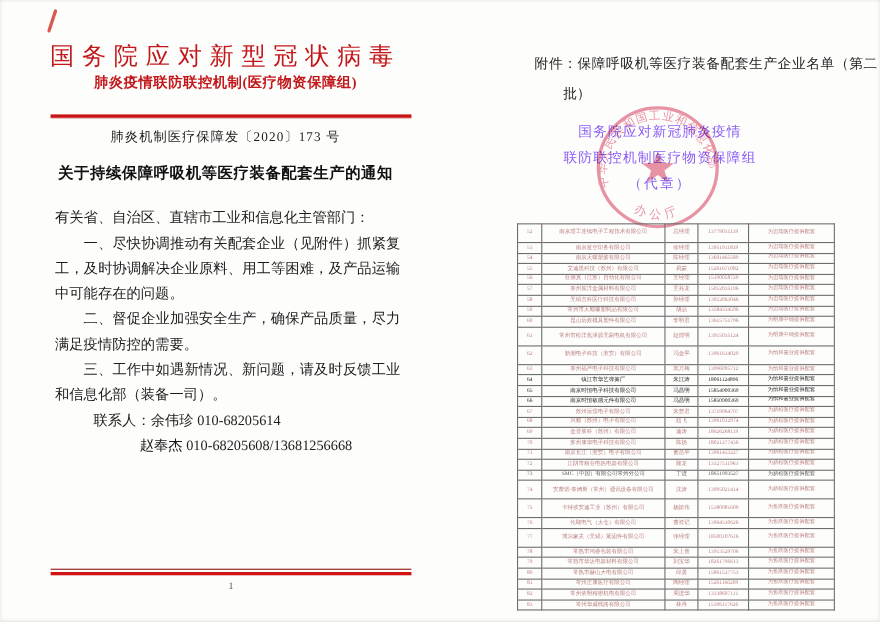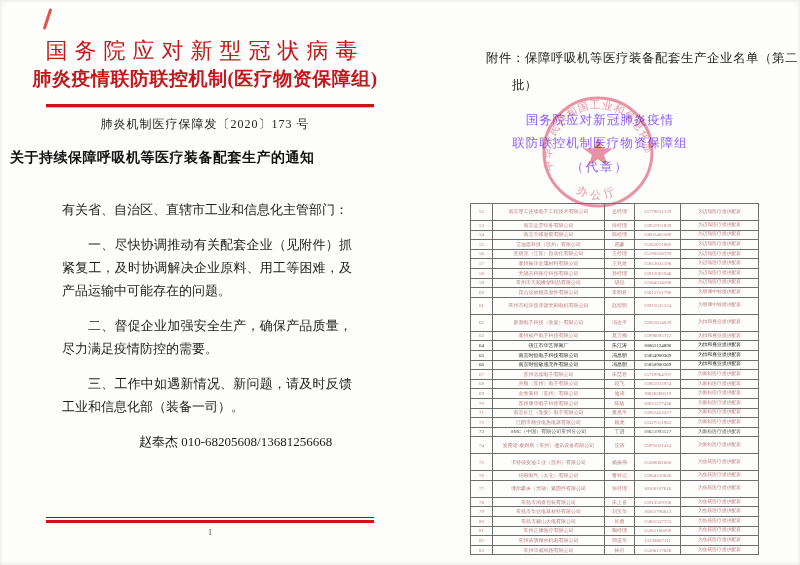--- a/index.html
+++ b/index.html
@@ -8,26 +8,26 @@
     background:#fdfdfc;overflow:hidden;
     font-family:"Liberation Serif","DejaVu Serif",serif;
     box-shadow:inset 0 0 4px rgba(0,0,0,.12);
   }
   .abs{position:absolute;}
   
   .pen-mark{left:46px;top:8px;width:3px;height:22px;background:#d23a2e;transform:rotate(18deg);border-radius:2px;opacity:.85;}
   .lh1{left:10px;top:36px;width:390px;text-align:center;color:#c2181b;font-weight:normal;
        font-size:22px;letter-spacing:7px;white-space:nowrap;}
   .lh2{left:10px;top:66px;width:390px;text-align:center;color:#c2181b;font-weight:bold;
-       font-size:19px;letter-spacing:.5px;white-space:nowrap;}
+       font-size:13px;letter-spacing:.5px;white-space:nowrap;}
   .red-rule{left:46px;top:104px;width:328px;height:3px;background:#c81414;box-shadow:0 1px 0 #e9b3ae;}
   .doc-num{left:10px;top:116px;width:390px;text-align:center;color:#1e1e1e;font-size:12px;letter-spacing:1px;}
-  .doc-title{left:10px;top:149px;width:390px;color:#111;font-size:14px;font-weight:bold;letter-spacing:.5px;}
+  .doc-title{left:10px;top:149px;width:390px;text-align:center;color:#111;font-size:14px;font-weight:bold;letter-spacing:.5px;}
   .notice-body{left:50px;top:186px;width:314px;color:#1c1c1c;font-size:13px;line-height:23px;text-align:justify;}
-  .notice-body p{margin:12px;}
+  .notice-body p{margin:0;}
   .notice-body p.ind{text-indent:26px;}
   .notice-body p.c1{padding-left:35px;}
   .notice-body p.c2{padding-left:77px;}
   .foot-rule-a{left:46px;top:517px;width:328px;height:1px;background:#8f1410;}
   .foot-rule-b{left:46px;top:520px;width:328px;height:3px;background:#d01414;}
   .page-num{left:110px;top:527px;width:200px;text-align:center;color:#555;font-size:9px;}
   
   .attach1{left:470px;top:50px;width:290px;color:#222;font-size:12.5px;letter-spacing:.5px;white-space:nowrap;padding-left:16px;}
   .attach2{left:512px;top:77px;color:#222;font-size:12.5px;}
   .sig{left:450px;width:300px;text-align:center;color:#8b5cf6;font-size:12.5px;letter-spacing:1px;}
@@ -60,20 +60,21 @@
   <div class="abs red-rule"></div>
 
   <div class="abs doc-num">肺炎机制医疗保障发〔2020〕173 号</div>
   <div class="abs doc-title">关于持续保障呼吸机等医疗装备配套生产的通知</div>
 
   <div class="abs notice-body">
       <p class="">有关省、自治区、直辖市工业和信息化主管部门：</p>
       <p class="ind">一、尽快协调推动有关配套企业（见附件）抓紧复工，及时协调解决企业原料、用工等困难，及产品运输中可能存在的问题。</p>
       <p class="ind">二、督促企业加强安全生产，确保产品质量，尽力满足疫情防控的需要。</p>
       <p class="ind">三、工作中如遇新情况、新问题，请及时反馈工业和信息化部（装备一司）。</p>
+      <p class="c1">联系人：余伟珍  010-68205614</p>
       <p class="c2">赵奉杰  010-68205608/13681256668</p>
     </div>
 
   <div class="abs foot-rule-a"></div>
   <div class="abs foot-rule-b"></div>
   <div class="abs page-num">1</div>
 
   <div class="abs attach1">附件：保障呼吸机等医疗装备配套生产企业名单（第二</div>
   <div class="abs attach2">批）</div>
 

